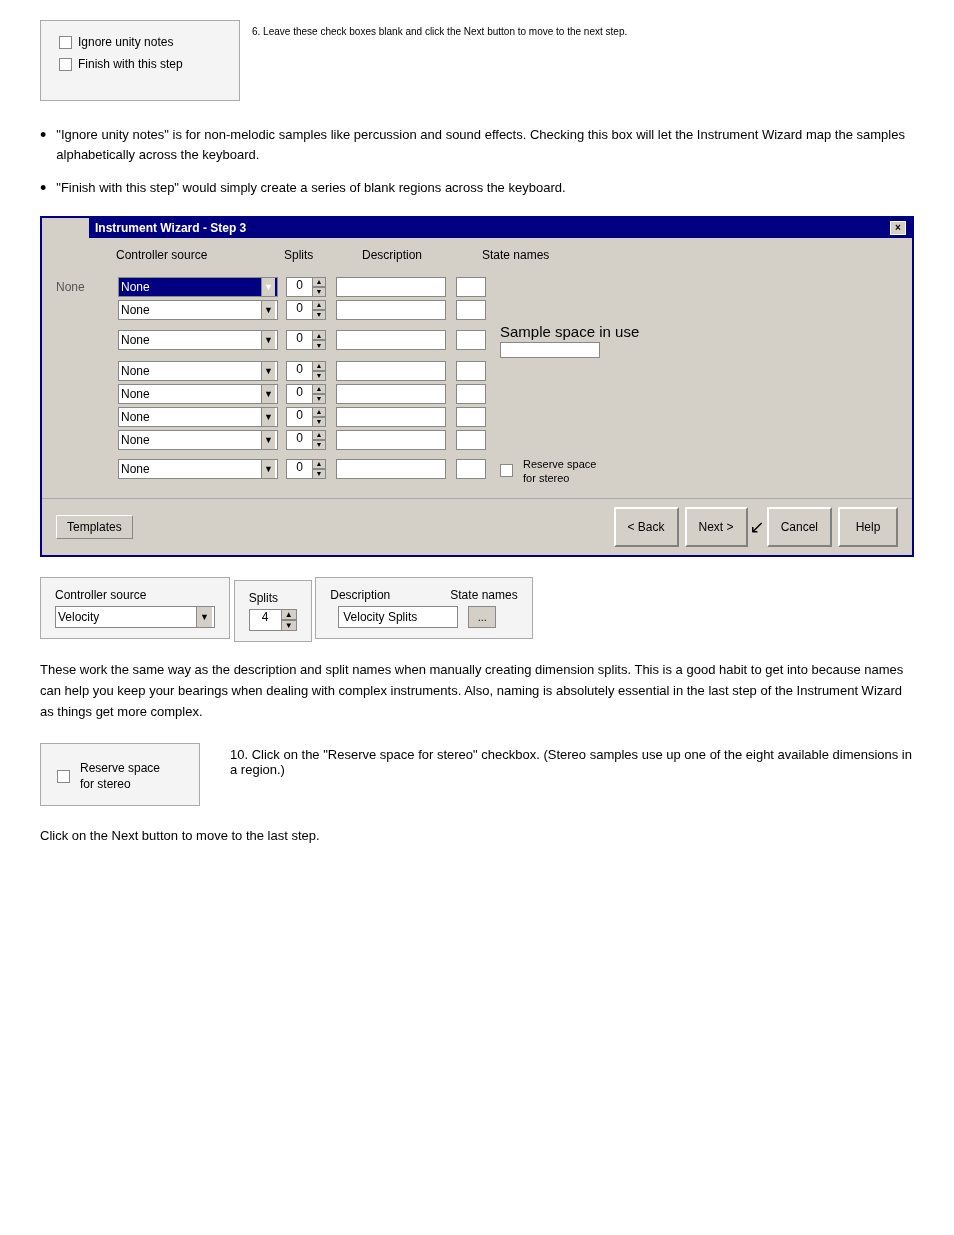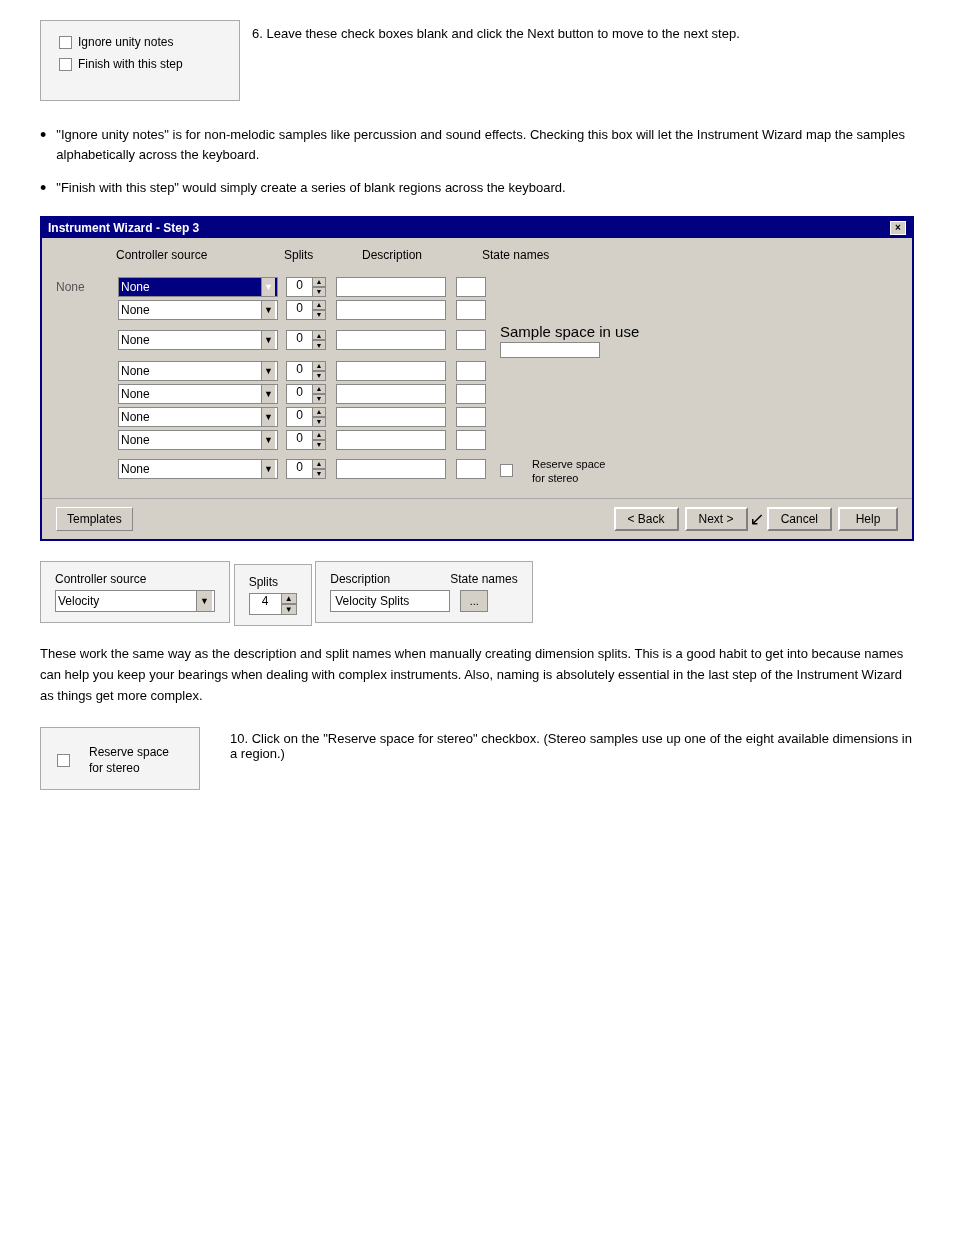--- a/index.html
+++ b/index.html
@@ -38,21 +38,21 @@
     }
     .checkbox-row:last-child { margin-bottom: 15px; }
     .win-checkbox {
       width: 13px; height: 13px;
       border: 1px solid #888;
       background: #fff;
       display: inline-block;
       flex-shrink: 0;
     }
     .step6-text {
-      font-size: 13px;
+      font-size: 10px;
       line-height: 1.5;
       padding-top: 4px;
       flex: 1;
     }
 
     
     .bullet-section {
       margin: 16px 0;
     }
     .bullet-item {
@@ -76,20 +76,21 @@
     }
     .dialog-titlebar {
       background: #000080;
       color: #fff;
       padding: 3px 6px;
       font-size: 12px;
       font-weight: bold;
       display: flex;
       justify-content: space-between;
       align-items: center;
+      margin-left: 47px;
     }
     .dialog-close {
       background: #d4d0c8;
       border: 1px solid #fff;
       color: #000;
       width: 16px;
       height: 14px;
       font-size: 10px;
       display: flex;
       align-items: center;
@@ -180,21 +181,21 @@
     }
     .sample-space-bar {
       width: 100px;
       height: 16px;
       background: #fff;
       border: 1px solid #888;
     }
     .reserve-stereo-row {
       display: flex;
       align-items: center;
-      gap: 19px;
+      gap: 10px;
       font-size: 11px;
       margin-top: 4px;
     }
 
     .dialog-footer {
       display: flex;
       align-items: center;
       padding: 8px 14px;
       border-top: 1px solid #aaa;
       gap: 6px;
@@ -204,21 +205,21 @@
       padding: 0 10px;
       background: #d4d0c8;
       border: 1px solid #888;
       font-size: 12px;
       cursor: pointer;
       border-top-color: #fff;
       border-left-color: #fff;
     }
     .footer-spacer { flex: 1; }
     .win-btn {
-      height: 24px;
+      height: 40px;
       padding: 0 12px;
       background: #d4d0c8;
       border: 2px solid;
       border-top-color: #fff;
       border-left-color: #fff;
       border-right-color: #808080;
       border-bottom-color: #808080;
       font-size: 12px;
       cursor: pointer;
       min-width: 60px;
@@ -317,20 +318,21 @@
     .desc-state-header {
       display: flex;
       gap: 60px;
       font-size: 12px;
       margin-bottom: 4px;
     }
     .desc-state-row {
       display: flex;
       gap: 10px;
       align-items: center;
+      margin-left: 8px;
     }
     .desc-field {
       width: 120px;
       height: 22px;
       border: 1px solid #888;
       background: #fff;
       font-size: 12px;
       display: flex;
       align-items: center;
       padding: 0 4px;
@@ -641,16 +643,17 @@
     <div class="reserve-checkbox-box">
       <div class="reserve-stereo-row">
         <div class="win-checkbox"></div>
         <span style="font-size:12px; line-height:1.4;">Reserve space<br>for stereo</span>
       </div>
     </div>
     <div style="flex:1; padding-top:4px;">10. Click on the "Reserve space for stereo" checkbox.  (Stereo samples use up one of the eight available dimensions in a region.)</div>
   </div>
 
   
+  <p class="body-text">Click on the Next button to move to the last step.</p>
 
   
 
 </div>
 
 </body></html>

